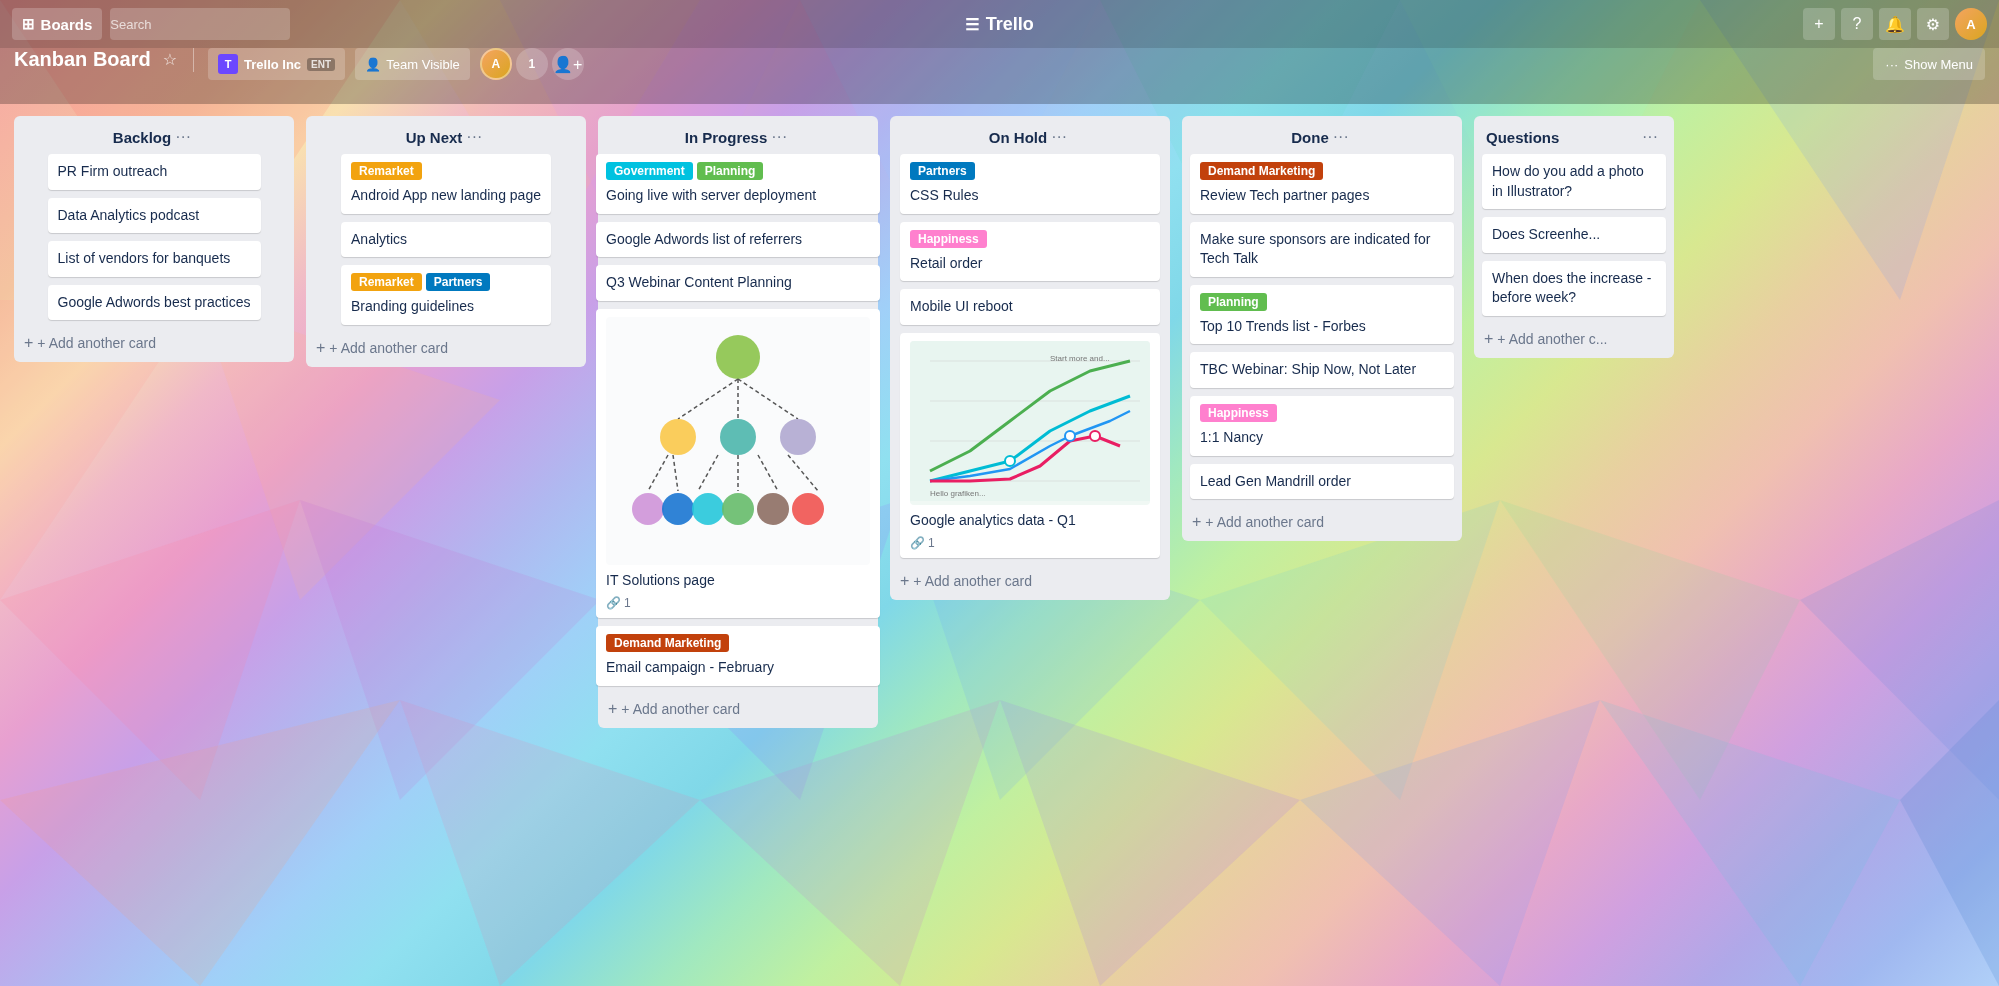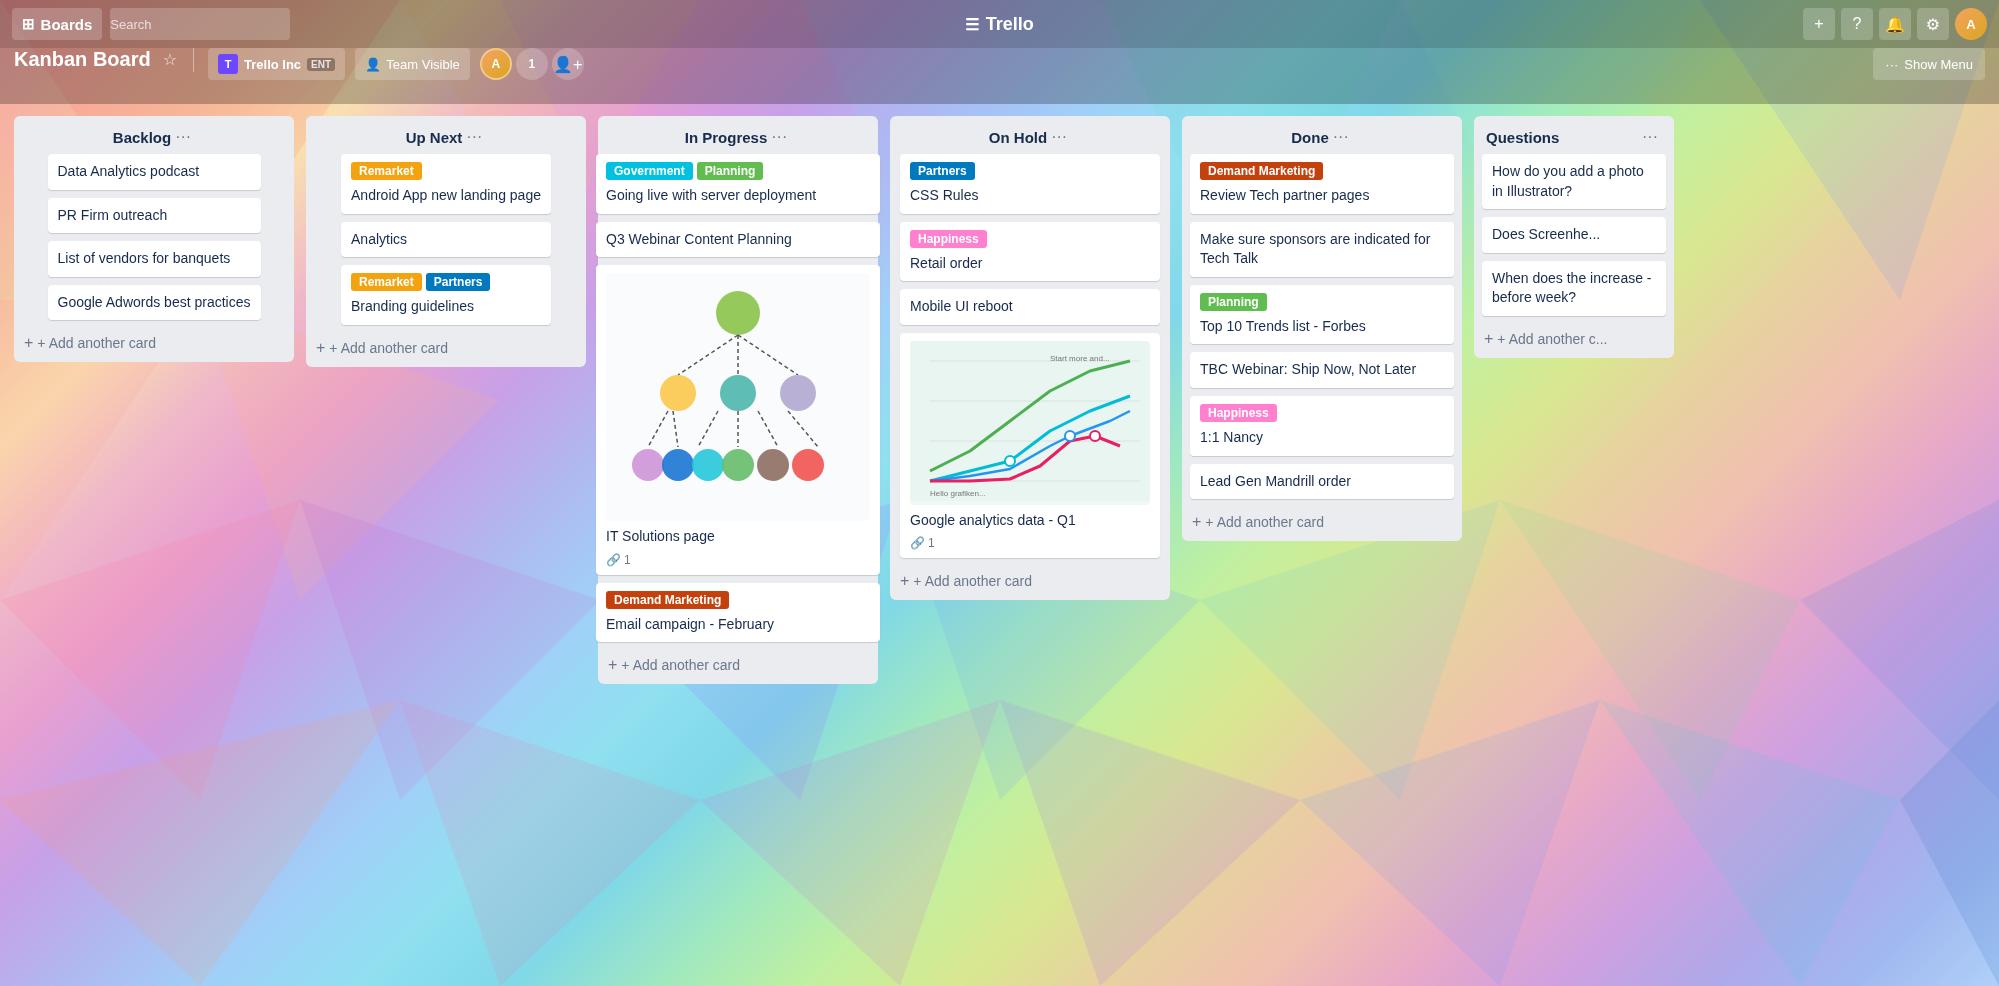--- a/index.html
+++ b/index.html
@@ -323,26 +323,26 @@
 <div class="kanban-board" id="kanban-board">
 <div class="column">
     <div class="column-header">
       <span class="column-title">Backlog</span>
       <button class="column-menu-btn">···</button>
     </div>
     <div class="column-cards">
 
     <div class="card">
 
+      <div class="card-title">PR Firm outreach</div>
+
+    </div>
+    <div class="card">
+
       <div class="card-title">Data Analytics podcast</div>
-
-    </div>
-    <div class="card">
-
-      <div class="card-title">PR Firm outreach</div>
 
     </div>
     <div class="card">
 
       <div class="card-title">List of vendors for banquets</div>
 
     </div>
     <div class="card">
 
       <div class="card-title">Google Adwords best practices</div>
@@ -396,20 +396,25 @@
     </div>
     <div class="column-cards">
 
     <div class="card">
       <div class="card-labels">
             <span class="label label-teal">Government</span>
             <span class="label label-green">Planning</span>
           </div>
 
       <div class="card-title">Going live with server deployment</div>
+
+    </div>
+    <div class="card">
+
+      <div class="card-title">Google Adwords list of referrers</div>
 
     </div>
     <div class="card">
 
       <div class="card-title">Q3 Webinar Content Planning</div>
 
     </div>
     <div class="card">
 
   <div style="background:#fafbfc;border-radius:4px;padding:12px;margin-bottom:6px;text-align:center">

